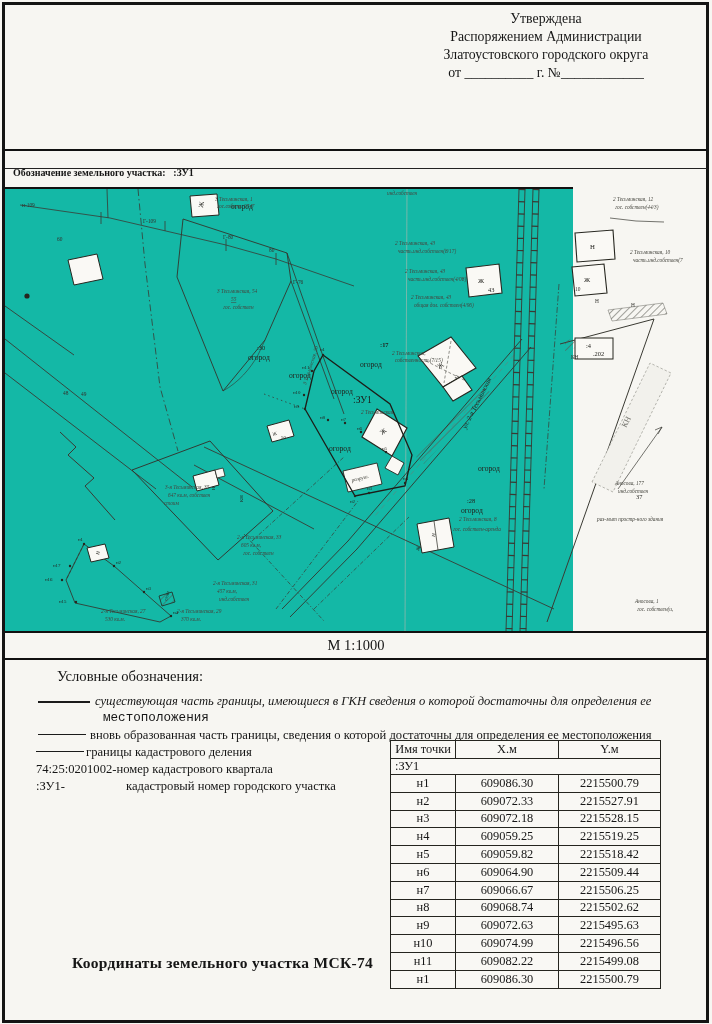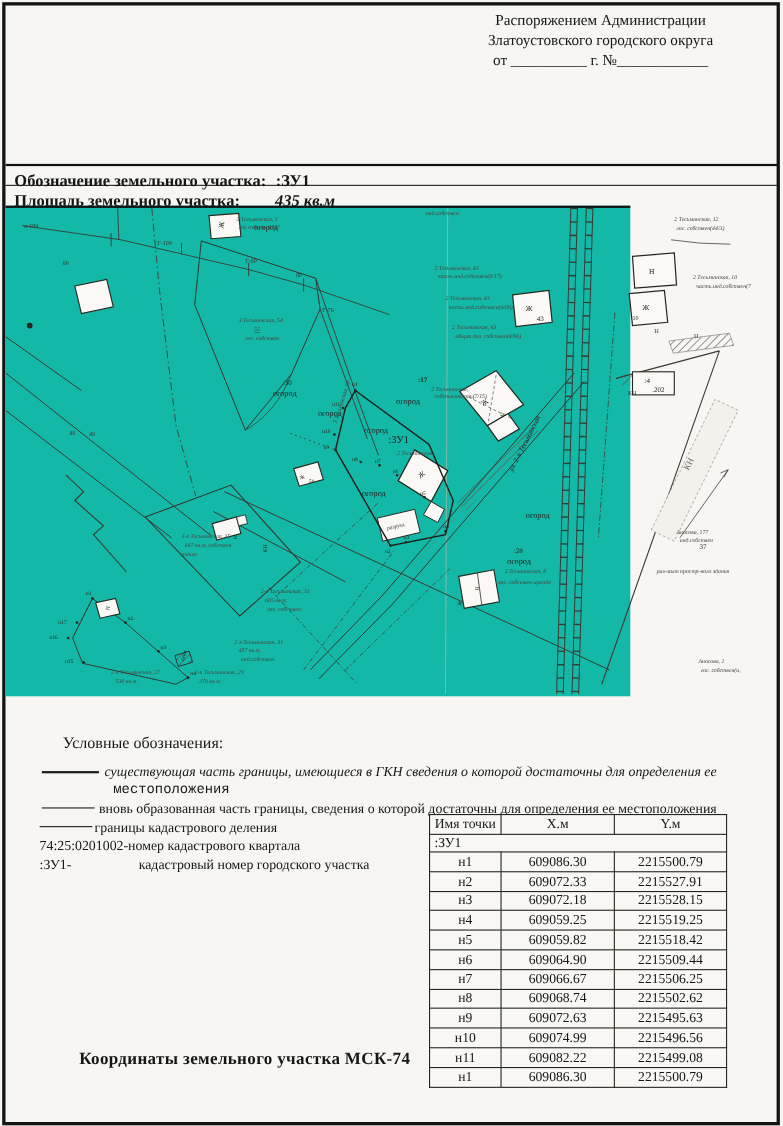--- a/index.html
+++ b/index.html
@@ -4,21 +4,21 @@
 <style>
   html,body{margin:0;padding:0;background:#9a9a96;}
   .page{position:relative;width:712px;height:1024px;margin:0 auto;background:#f7f6f2;
         font-family:"Liberation Serif",serif;color:#161616;overflow:hidden;}
   .frame{position:absolute;left:2px;top:2px;width:701px;height:1015px;border:3px solid #141414;}
   .approval{position:absolute;left:396px;top:10px;width:300px;text-align:center;
             font-size:13.8px;line-height:1.3;}
   .page-title{position:absolute;left:36px;top:90px;width:640px;text-align:center;
               font-weight:bold;font-size:16.5px;line-height:1.3;}
   .inforow{position:absolute;left:5px;width:702px;box-sizing:border-box;
-           font-weight:bold;font-size:15px;padding:6px 0 0 8px;}
+           font-weight:bold;font-size:10px;padding:16px 0 0 8px;}
   .row1{top:149px;height:20px;border-top:2px solid #111;border-bottom:1px solid #222;}
   .row2{top:169px;height:18px;}
   .row2 .val{margin-left:28px;font-style:italic;}
   .map-box{position:absolute;left:5px;top:187px;width:568px;height:444px;
            border-top:2px solid #111;background:#14b8a6;}
   .scalebar{position:absolute;left:5px;top:631px;width:702px;height:29px;box-sizing:border-box;
             border-top:2px solid #111;border-bottom:2px solid #111;text-align:center;
             font-size:14.5px;padding-top:4px;}
   .legend-heading{position:absolute;left:57px;top:668px;font-size:14.6px;}
   .ltext{position:absolute;font-size:12.6px;line-height:1.3;}
@@ -44,20 +44,21 @@
   .bl{font-size:6.8px;fill:#23231e;}
   .sm{font-size:5.4px;fill:#33332e;}
 </style>
 </head>
 <body>
 
 <div class="page">
   <div class="frame"></div>
 
   <div class="approval">
+    <div>Утверждена</div>
     <div>Распоряжением Администрации</div>
     <div>Златоустовского городского округа</div>
     <div>от __________ г. №____________</div>
   </div>
 
 
   <div class="inforow row1">
     <span>Обозначение земельного участка:</span>
     <span class="val" style="margin-left:5px;">:ЗУ1</span>
   </div>
@@ -279,20 +280,23 @@
         <text class="pt" x="111" y="375">н2</text>
         <text class="pt" x="141" y="401">н3</text>
         <text class="pt" x="168" y="425">н4</text>
         <text class="pt" x="48" y="378">н17</text>
         <text class="pt" x="40" y="392">н16</text>
         <text class="pt" x="54" y="414">н15</text>
       </g>
     </svg>
   </div>
 
+  <div class="scalebar">
+    <span>М 1:1000</span>
+  </div>
 
   <div class="legend-heading">Условные обозначения:</div>
   <span class="sym sym1"></span>
   <div class="ltext" style="left:95px;top:693px;width:600px;font-style:italic;">существующая часть границы, имеющиеся в ГКН сведения о которой достаточны для определения ее</div>
   <div class="ltext" style="left:103px;top:710px;font-family:Liberation Mono, monospace;">местоположения</div>
   <span class="sym sym2"></span>
   <div class="ltext" style="left:90px;top:727px;width:610px;">вновь образованная часть границы, сведения о которой достаточны для определения ее местоположения</div>
   <span class="sym sym3"></span>
   <div class="ltext" style="left:86px;top:744px;">границы кадастрового деления</div>
   <div class="ltext" style="left:36px;top:761px;">74:25:0201002-номер кадастрового квартала</div>

